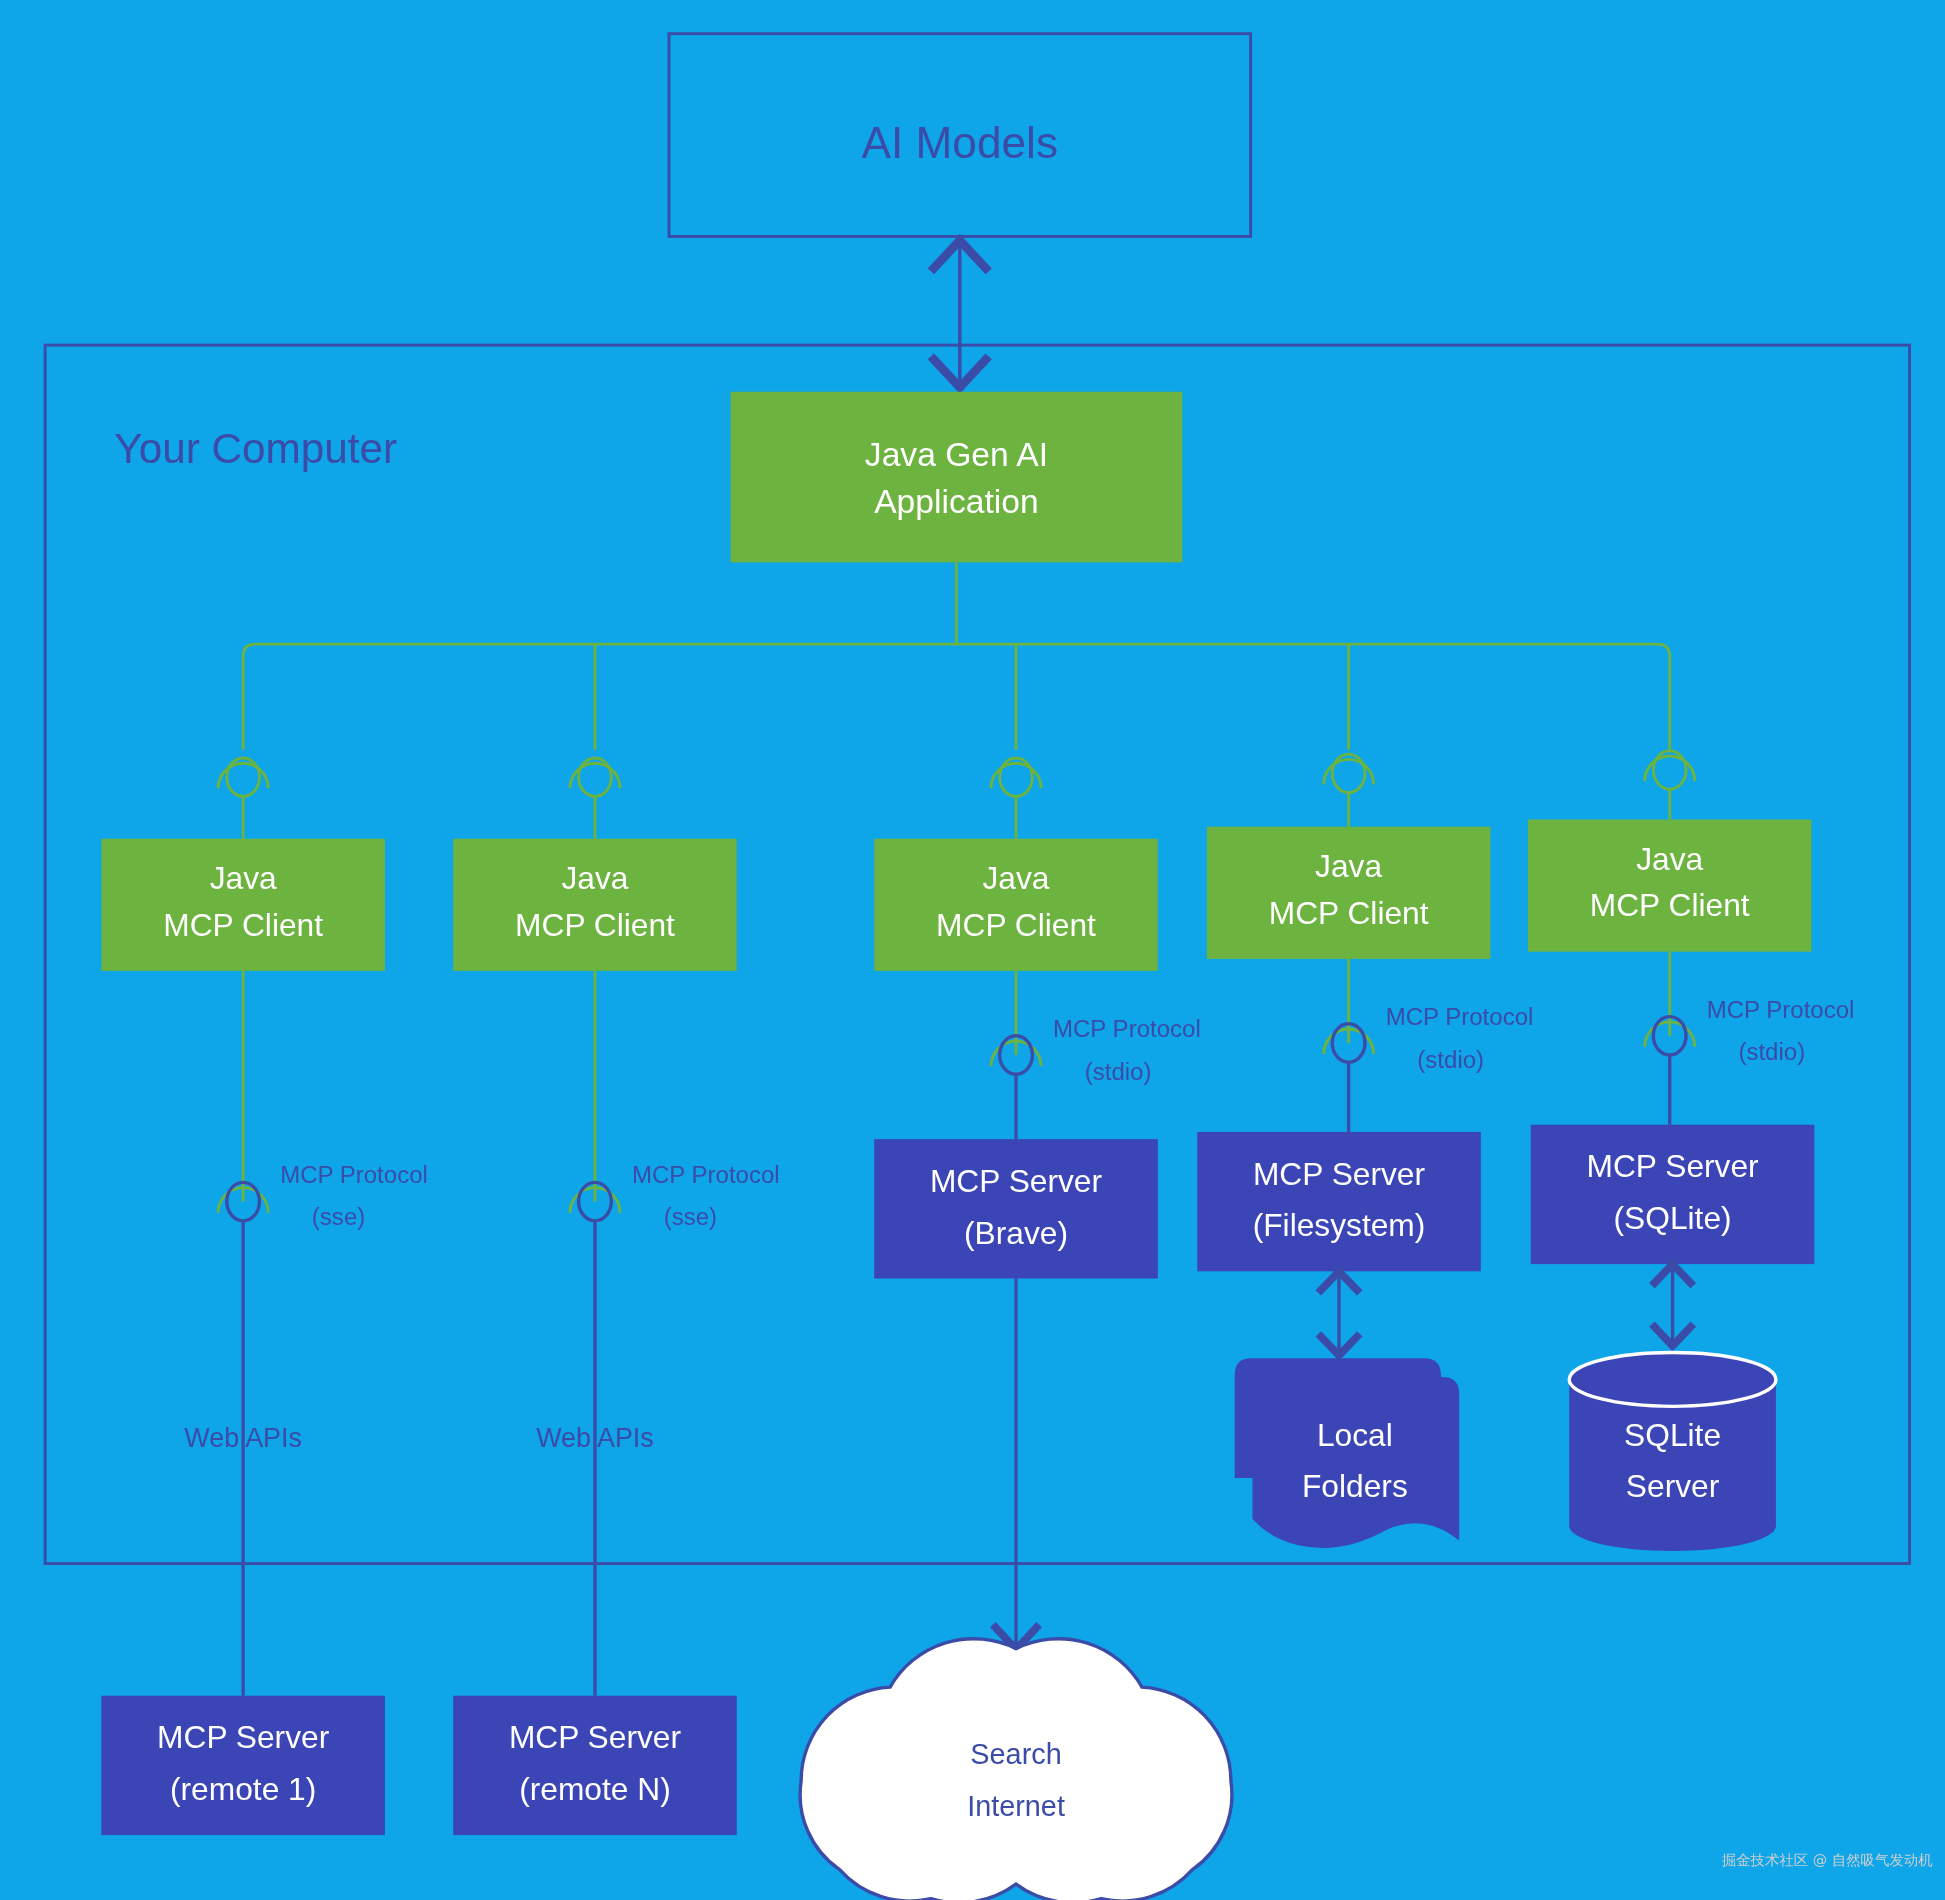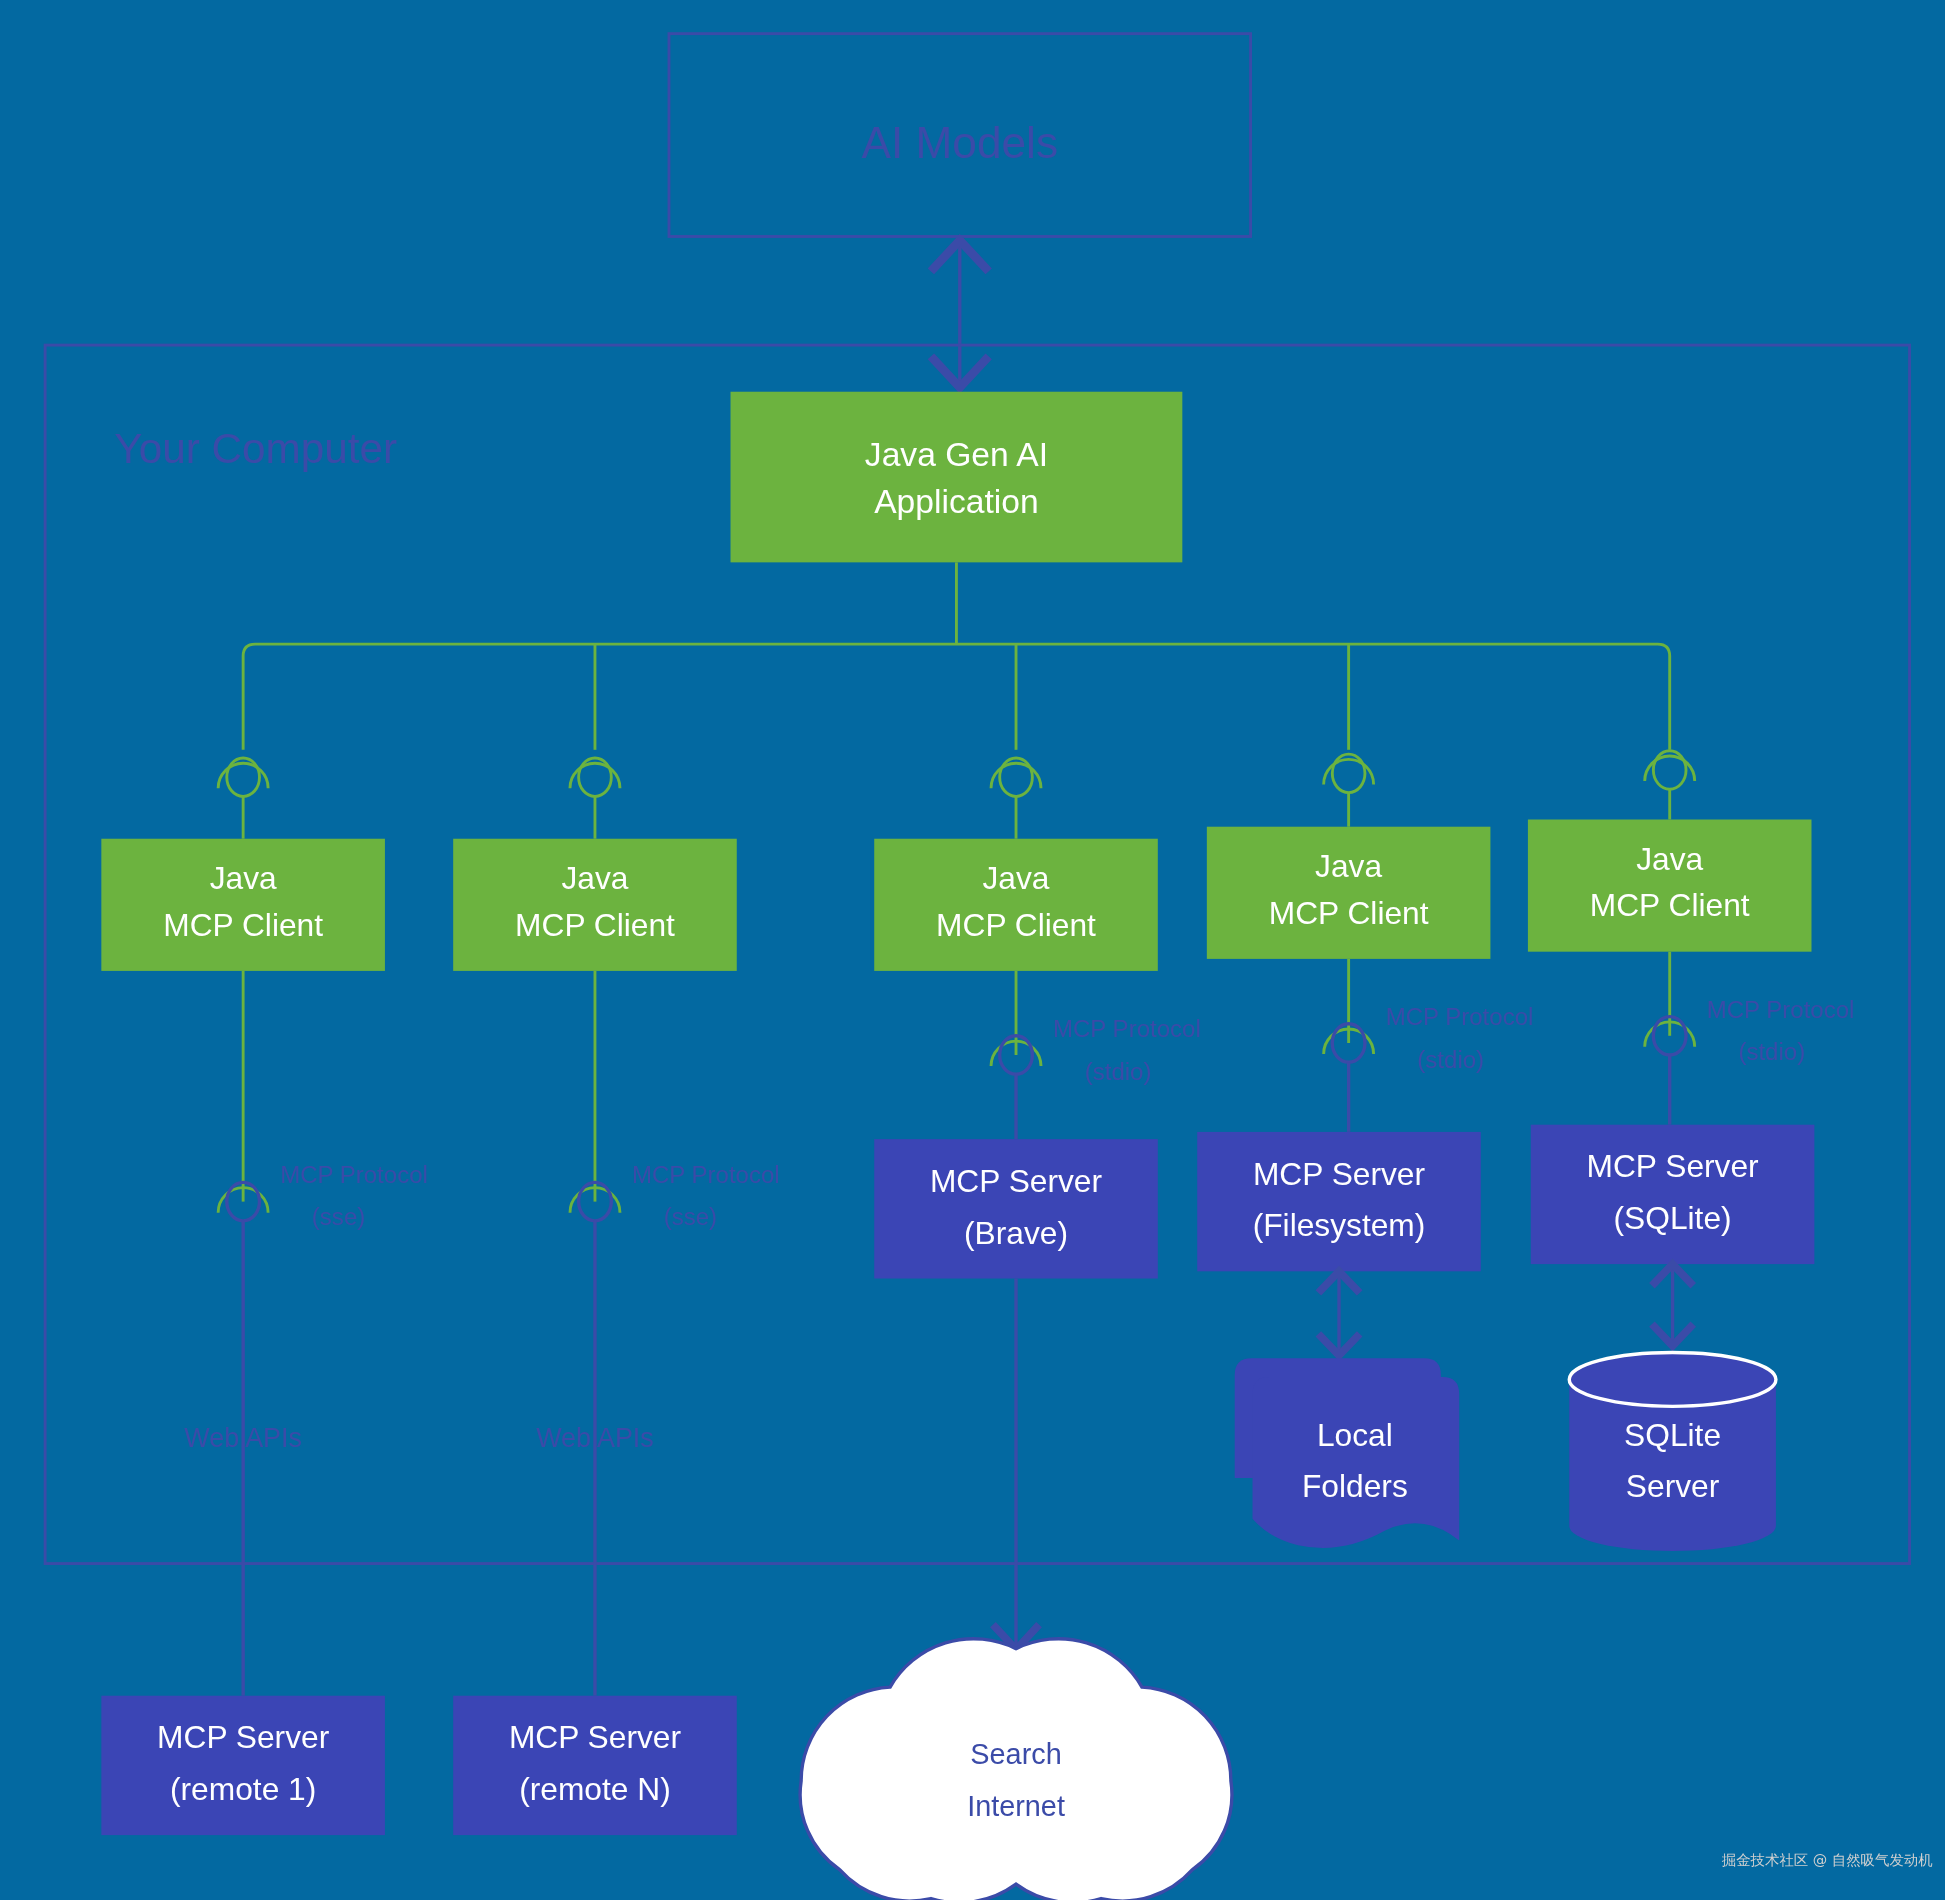--- a/index.html
+++ b/index.html
@@ -1,17 +1,17 @@
 <!DOCTYPE html>
 <html style="font-size:7.7px"><head>
 <meta charset="utf-8">
 <style>
   html,body{margin:0;padding:0;background:#ffffff;}
   body{font-family:"Liberation Sans","DejaVu Sans",sans-serif;}
-  #stage{position:relative;width:1946px;height:1900px;background:#0369a1;overflow:hidden;}
+  #stage{position:relative;width:1946px;height:1900px;background:#0ea5e9;overflow:hidden;}
   svg#diagram{position:absolute;inset:0;width:1946px;height:1900px;}
   .box-label{fill:#ffffff;font-family:"Liberation Sans","DejaVu Sans",sans-serif;font-size:66px;text-anchor:middle;dominant-baseline:middle;}
   .box-label-b{fill:#ffffff;font-family:"Liberation Sans","DejaVu Sans",sans-serif;font-size:70px;text-anchor:middle;dominant-baseline:middle;}
   .blue-text{fill:#3B4BA8;font-family:"Liberation Sans","DejaVu Sans",sans-serif;text-anchor:middle;dominant-baseline:middle;}
   .title-ai{font-size:92px;}
   .title-yc{font-size:88px;text-anchor:start;}
   .proto{font-size:50px;text-anchor:start;}
   .webapi{font-size:56px;}
   .cloudtxt{font-size:60px;}
   .wm{fill:#cfcfcf;font-size:30px;text-anchor:end;font-family:"DejaVu Sans",sans-serif;}

